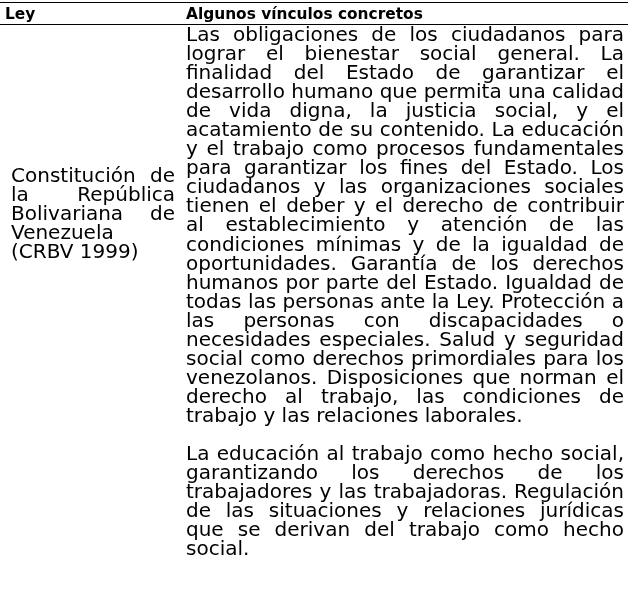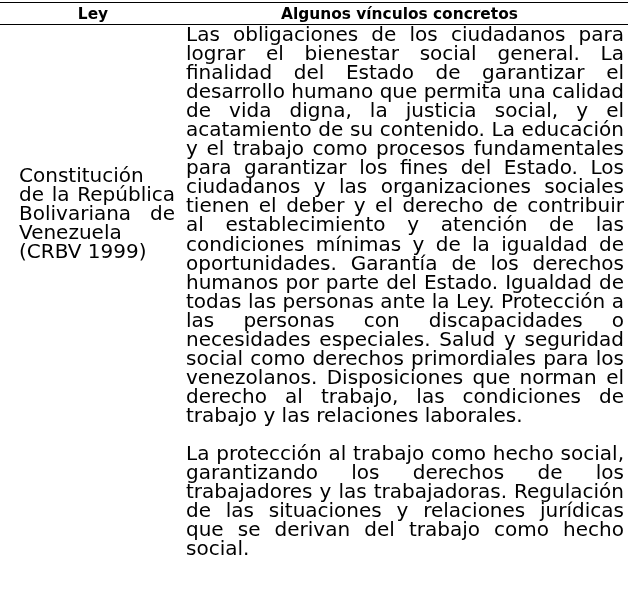--- a/index.html
+++ b/index.html
@@ -20,38 +20,38 @@
       left: 0;
       top: 2px;
       width: 628px;
       border-collapse: collapse;
       table-layout: fixed;
       border-top: 1.5px solid #000;
     }
     .doc-table th {
       font-weight: bold;
       font-size: 15.4px;
-      text-align: center;
+      text-align: left;
       line-height: 20px;
       padding: 1px 0 0 0;
       border-bottom: 1.5px solid #000;
       vertical-align: bottom;
       letter-spacing: 0px;
     }
     .doc-table th.col-ley { padding-left: 5px; width: 181px; }
     .doc-table th.col-vinc { padding-left: 5px; padding-right: 15px; }
     .doc-table td {
       font-size: 20px;
       line-height: 19.05px;
       padding: 0;
       text-align: justify;
       letter-spacing: 0px;
     }
     .doc-table td.law-cell {
-      padding-left: 19px;
+      padding-left: 11px;
       padding-right: 6px;
       vertical-align: middle;
       padding-bottom: 156px;
     }
     .doc-table td.links-cell {
       padding-left: 5px;
       padding-right: 4px;
       vertical-align: top;
     }
     .para {
@@ -74,17 +74,17 @@
     <tr>
       <th class="col-ley">Ley</th>
       <th class="col-vinc">Algunos vínculos concretos</th>
     </tr>
   </thead>
   <tbody>
     <tr>
       <td class="law-cell">Constitución de la República Bolivariana de Venezuela (CRBV 1999)</td>
       <td class="links-cell">
         <p class="para">Las obligaciones de los ciudadanos para lograr el bienestar social general. La finalidad del Estado de garantizar el desarrollo humano que permita una calidad de vida digna, la justicia social, y el acatamiento de su contenido. La educación y el trabajo como procesos fundamentales para garantizar los fines del Estado. Los ciudadanos y las organizaciones sociales tienen el deber y el derecho de contribuir al establecimiento y atención de las condiciones mínimas y de la igualdad de oportunidades. Garantía de los derechos humanos por parte del Estado. Igualdad de todas las personas ante la Ley. Protección a las personas con discapacidades o necesidades especiales. Salud y seguridad social como derechos primordiales para los venezolanos. Disposiciones que norman el derecho al trabajo, las condiciones de trabajo y las relaciones laborales.</p>
-        <p class="para">La protección al trabajo como hecho social, garantizando los derechos de los trabajadores y las trabajadoras. Regulación de las situaciones y relaciones jurídicas que se derivan del trabajo como hecho social.</p>
+        <p class="para">La educación al trabajo como hecho social, garantizando los derechos de los trabajadores y las trabajadoras. Regulación de las situaciones y relaciones jurídicas que se derivan del trabajo como hecho social.</p>
       </td>
     </tr>
   </tbody>
 </table>
 
 </body></html>

